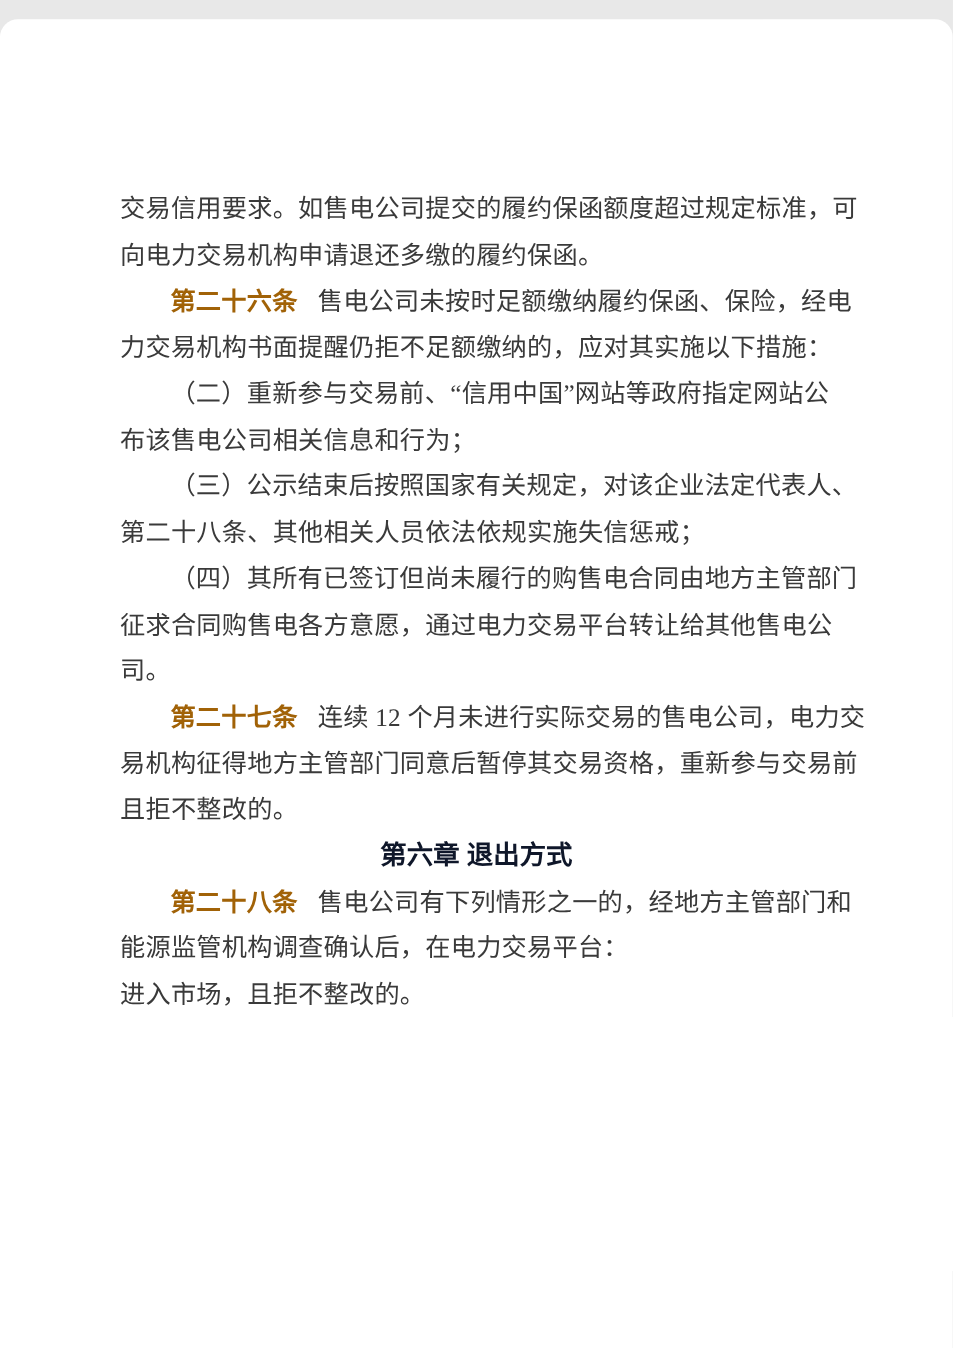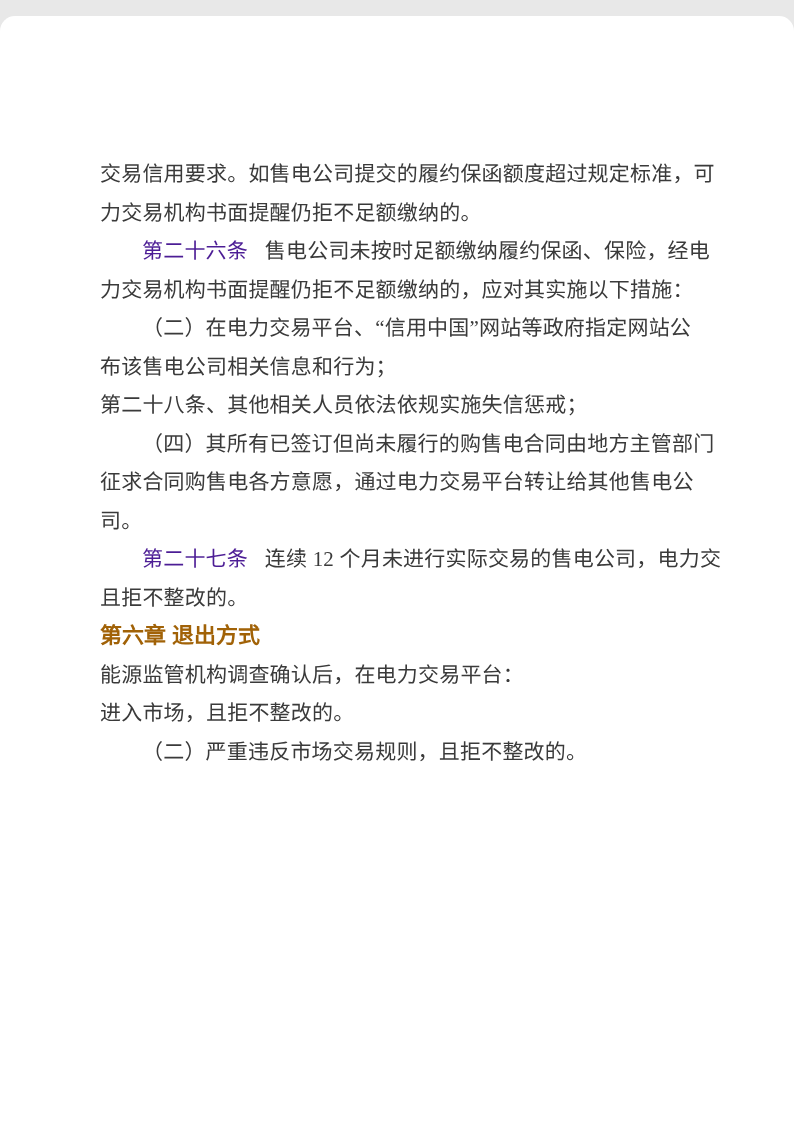--- a/index.html
+++ b/index.html
@@ -28,63 +28,66 @@
     height: 38.5px;
     line-height: 38.5px;
     font-size: 21px;
     white-space: nowrap;
     letter-spacing: 0.2px;
   }
   .line.indent-2 {
     padding-left: 42px;
   }
   .article-term {
-    font-weight: 400;
-    color: #4c1d95;
+    font-weight: 700;
+    color: #a16207;
     margin-right: 0.8em;
   }
   .chapter-heading {
     height: 38.5px;
     line-height: 38.5px;
     margin: 0;
+    text-align: center;
     font-size: 22px;
     font-weight: 700;
-    color: #a16207;
+    color: #0f172a;
     font-family: "Liberation Sans", "DejaVu Sans", sans-serif;
     white-space: nowrap;
   }
 </style>
 </head>
 <body>
 
 <div class="page">
   <div class="content">
 
     <div class="line">交易信用要求。如售电公司提交的履约保函额度超过规定标准，可</div>
-    <div class="line">力交易机构书面提醒仍拒不足额缴纳的。</div>
+    <div class="line">向电力交易机构申请退还多缴的履约保函。</div>
 
     <div class="line indent-2"><span class="article-term">第二十六条</span><span>售电公司未按时足额缴纳履约保函、保险，经电</span></div>
     <div class="line">力交易机构书面提醒仍拒不足额缴纳的，应对其实施以下措施：</div>
 
 
-    <div class="line indent-2">（二）在电力交易平台、“信用中国”网站等政府指定网站公</div>
+    <div class="line indent-2">（二）重新参与交易前、“信用中国”网站等政府指定网站公</div>
     <div class="line">布该售电公司相关信息和行为；</div>
 
+    <div class="line indent-2">（三）公示结束后按照国家有关规定，对该企业法定代表人、</div>
     <div class="line">第二十八条、其他相关人员依法依规实施失信惩戒；</div>
 
     <div class="line indent-2">（四）其所有已签订但尚未履行的购售电合同由地方主管部门</div>
     <div class="line">征求合同购售电各方意愿，通过电力交易平台转让给其他售电公</div>
     <div class="line">司。</div>
 
     <div class="line indent-2"><span class="article-term">第二十七条</span><span>连续 12 个月未进行实际交易的售电公司，电力交</span></div>
+    <div class="line">易机构征得地方主管部门同意后暂停其交易资格，重新参与交易前</div>
     <div class="line">且拒不整改的。</div>
 
     <h2 class="chapter-heading">第六章 退出方式</h2>
 
+    <div class="line indent-2"><span class="article-term">第二十八条</span><span>售电公司有下列情形之一的，经地方主管部门和</span></div>
     <div class="line">能源监管机构调查确认后，在电力交易平台：</div>
 
     <div class="line">进入市场，且拒不整改的。</div>
 
-    <div class="line indent-2">（二）严重违反市场交易规则，且拒不整改的。</div>
 
 
   </div>
 </div>
 
 </body></html>

